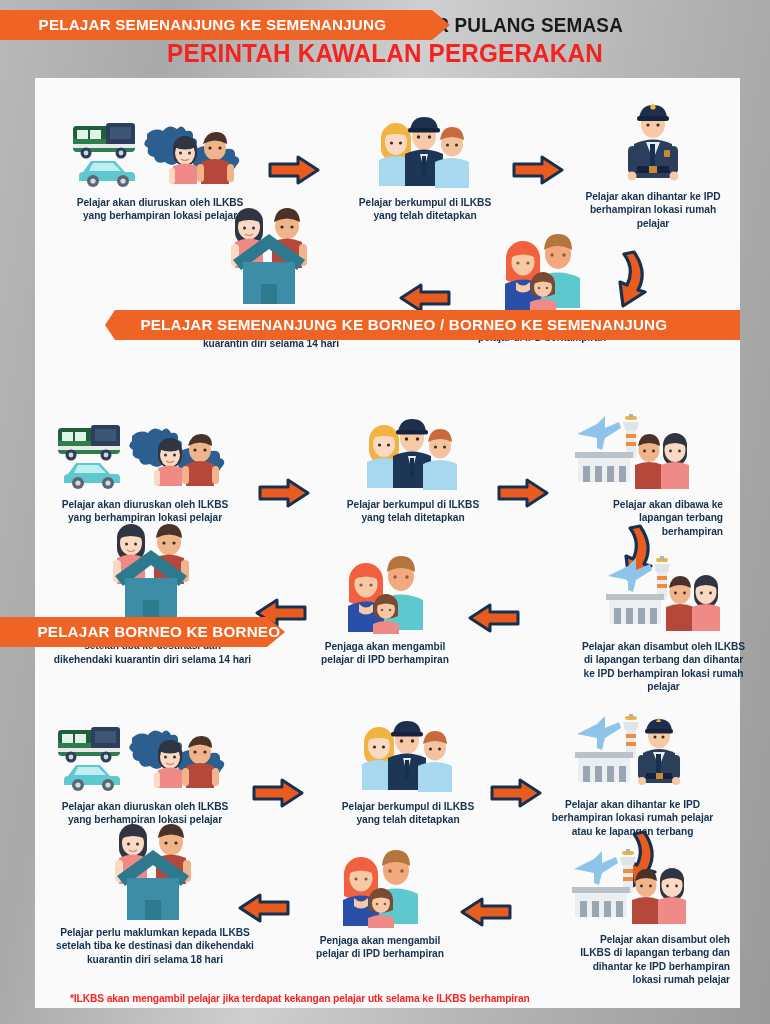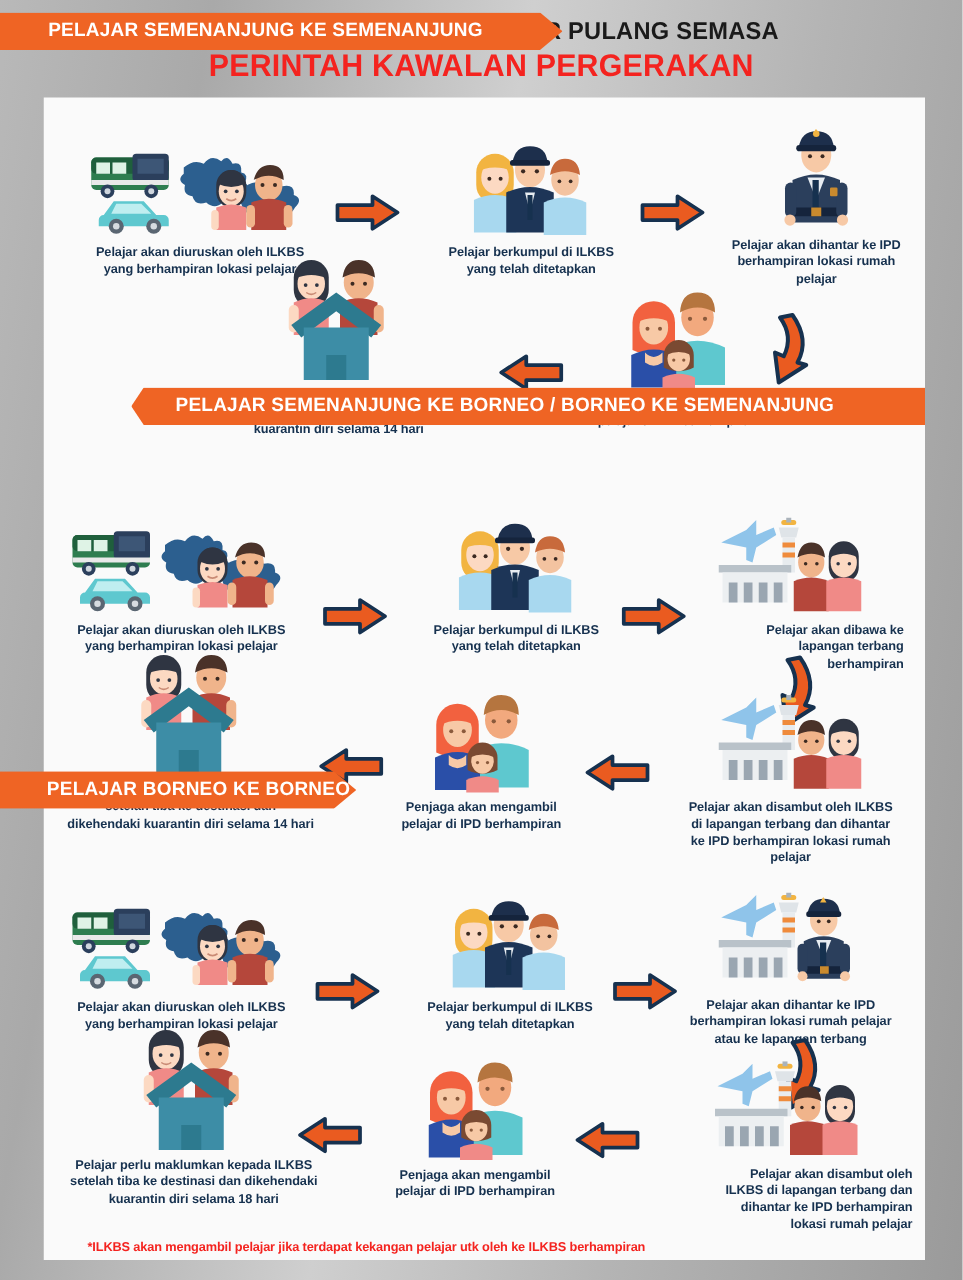--- a/index.html
+++ b/index.html
@@ -468,21 +468,21 @@
 lapangan terbang
 berhampiran</div>
 </div>
 
 <div class="curve" style="left:610px; top:522px;">
   <svg width="46" height="62" viewBox="0 0 46 62">
       <use href="#g-curve"></use>
     </svg>
 </div>
 
-<div class="node" style="left:530px; top:562px; width:205px;">
+<div class="node" style="left:561px; top:562px; width:205px;">
   <div class="art">
     <svg class="ill" width="120" height="78" viewBox="0 0 120 78">
         <use href="#g-airport"></use>
       </svg>
   </div>
   <div class="cap">Pelajar akan disambut oleh ILKBS
 di lapangan terbang dan dihantar
 ke IPD berhampiran lokasi rumah
 pelajar</div>
 </div>
@@ -611,13 +611,13 @@
   <div class="art">
     <svg class="ill" width="96" height="98" viewBox="0 0 96 98">
         <use href="#g-home"></use>
       </svg>
   </div>
   <div class="cap">Pelajar perlu maklumkan kepada ILKBS
 setelah tiba ke destinasi dan dikehendaki
 kuarantin diri selama 18  hari</div>
 </div>
 
-<div class="note">*ILKBS akan mengambil pelajar jika terdapat kekangan pelajar utk oleh ke ILKBS berhampiran</div>
+<div class="note">*ILKBS akan mengambil pelajar jika terdapat kekangan pelajar utk selama ke ILKBS berhampiran</div>
 
 </body></html>

